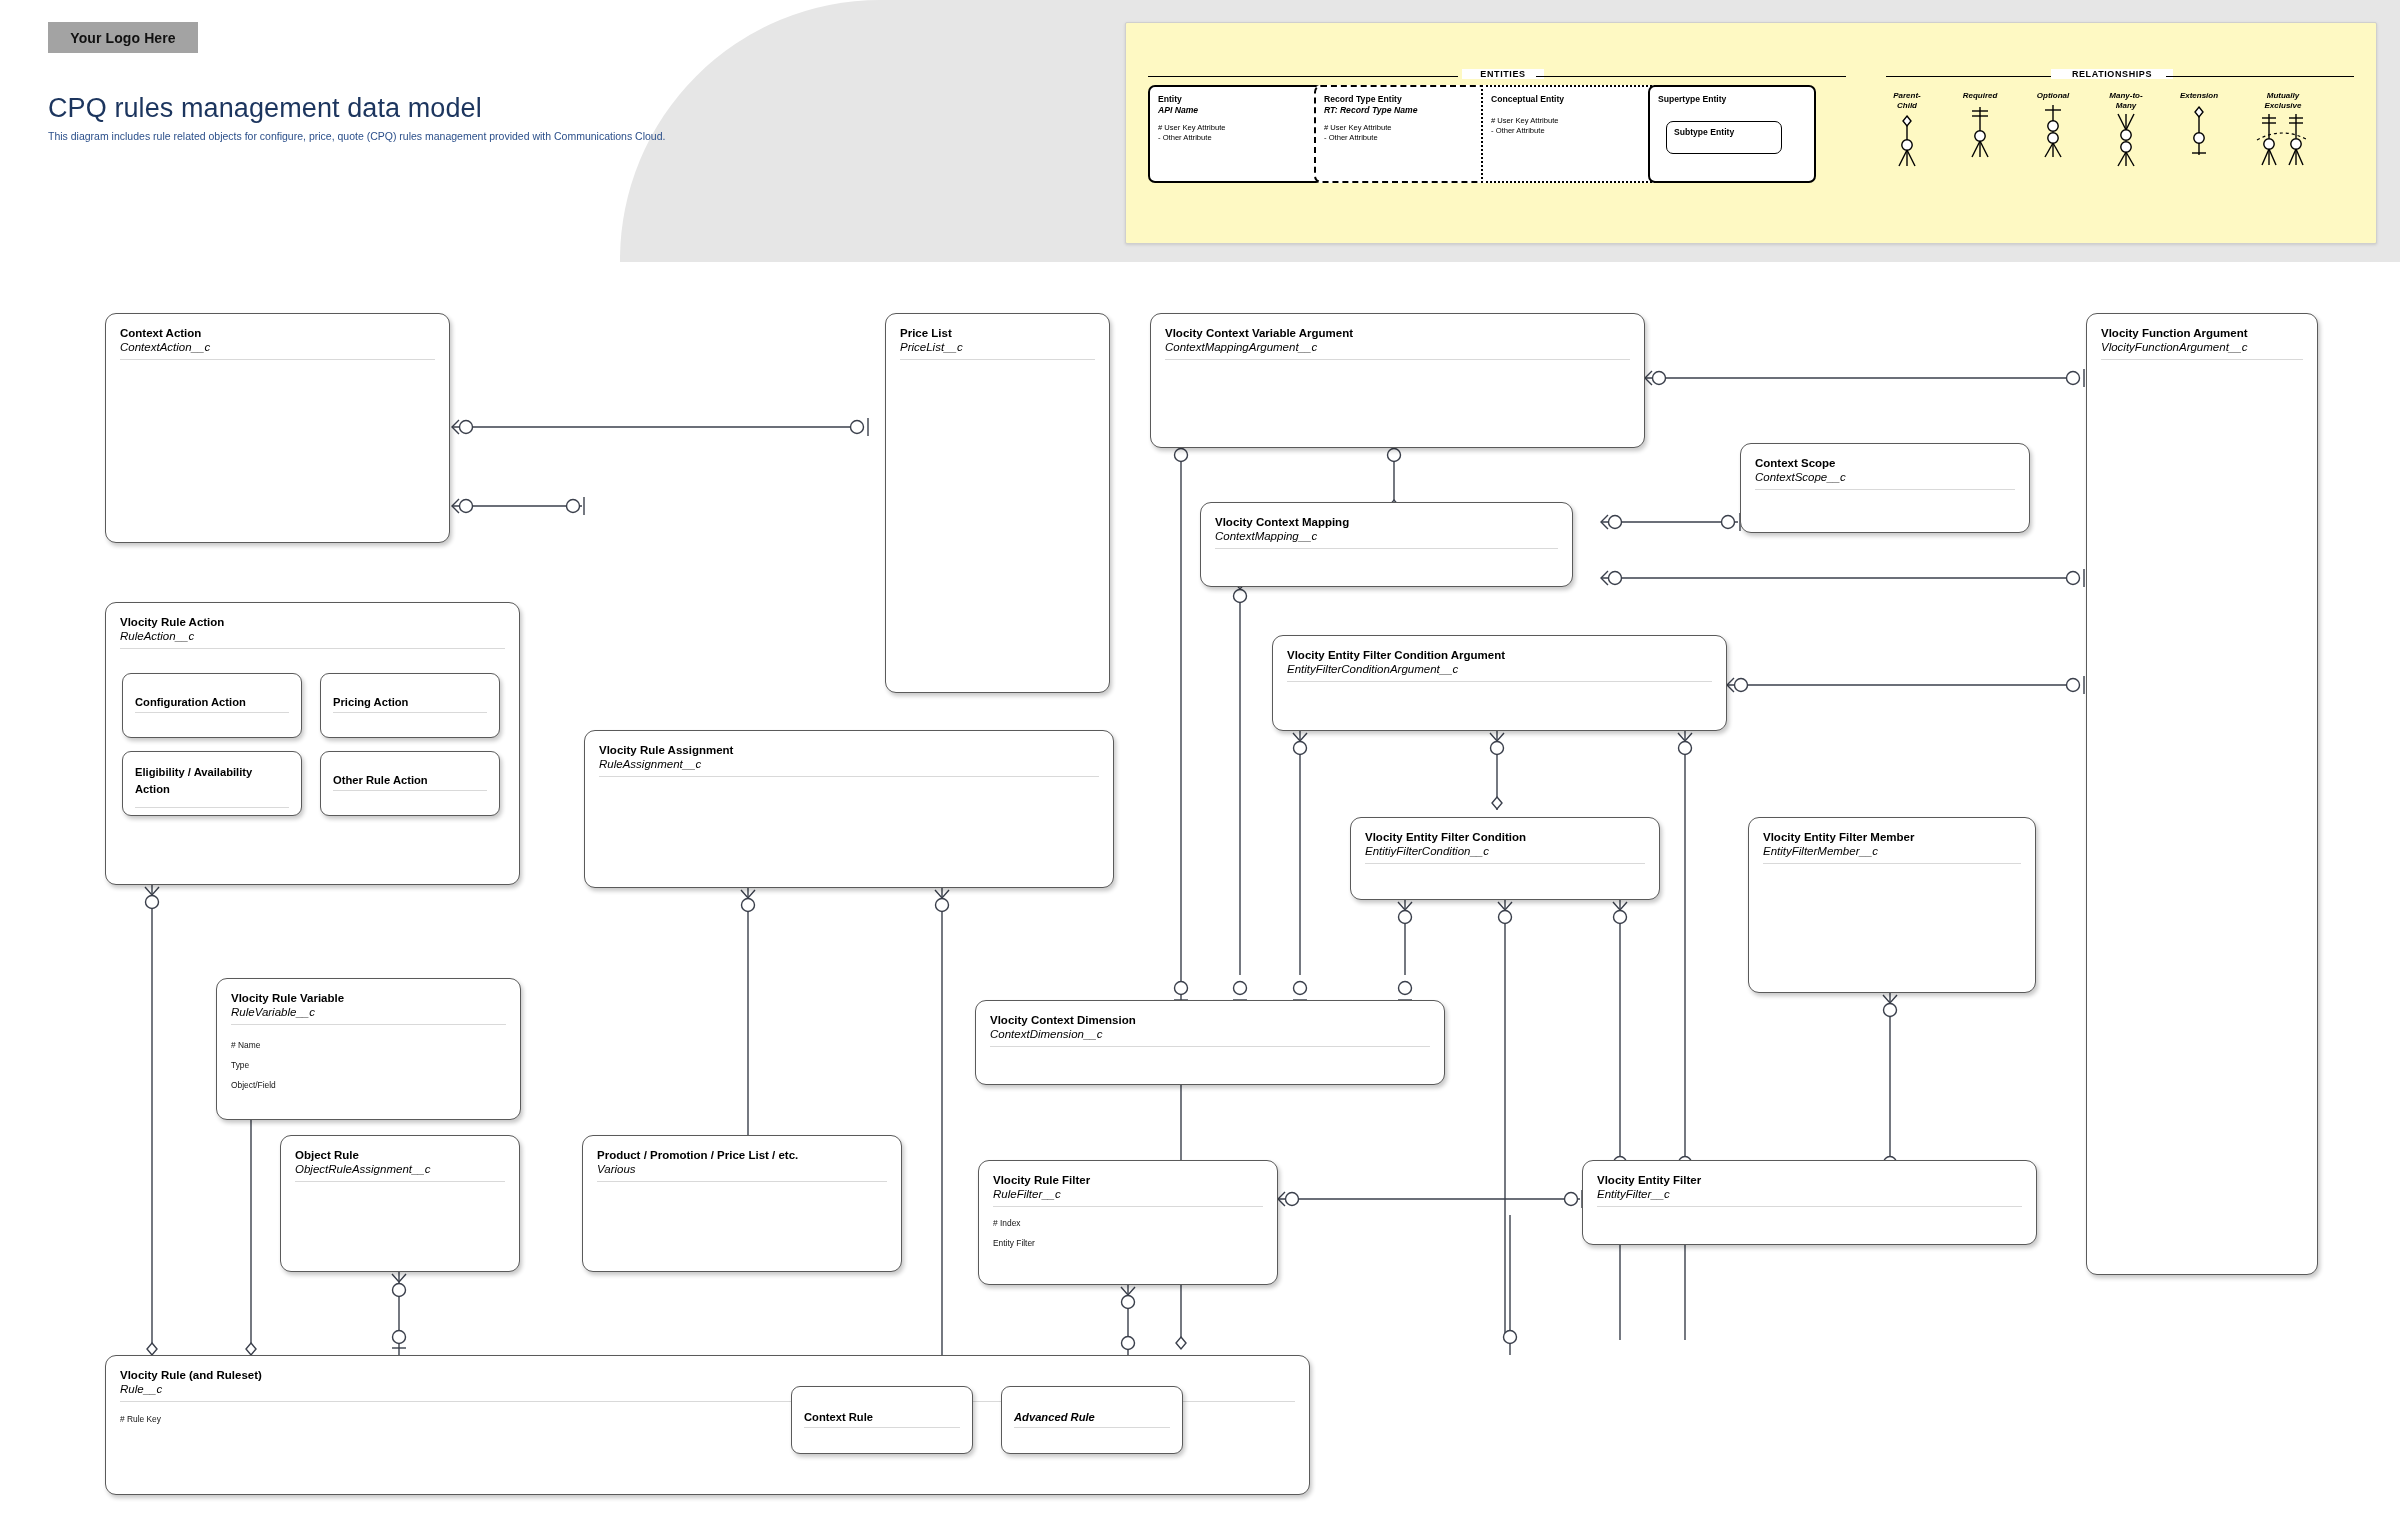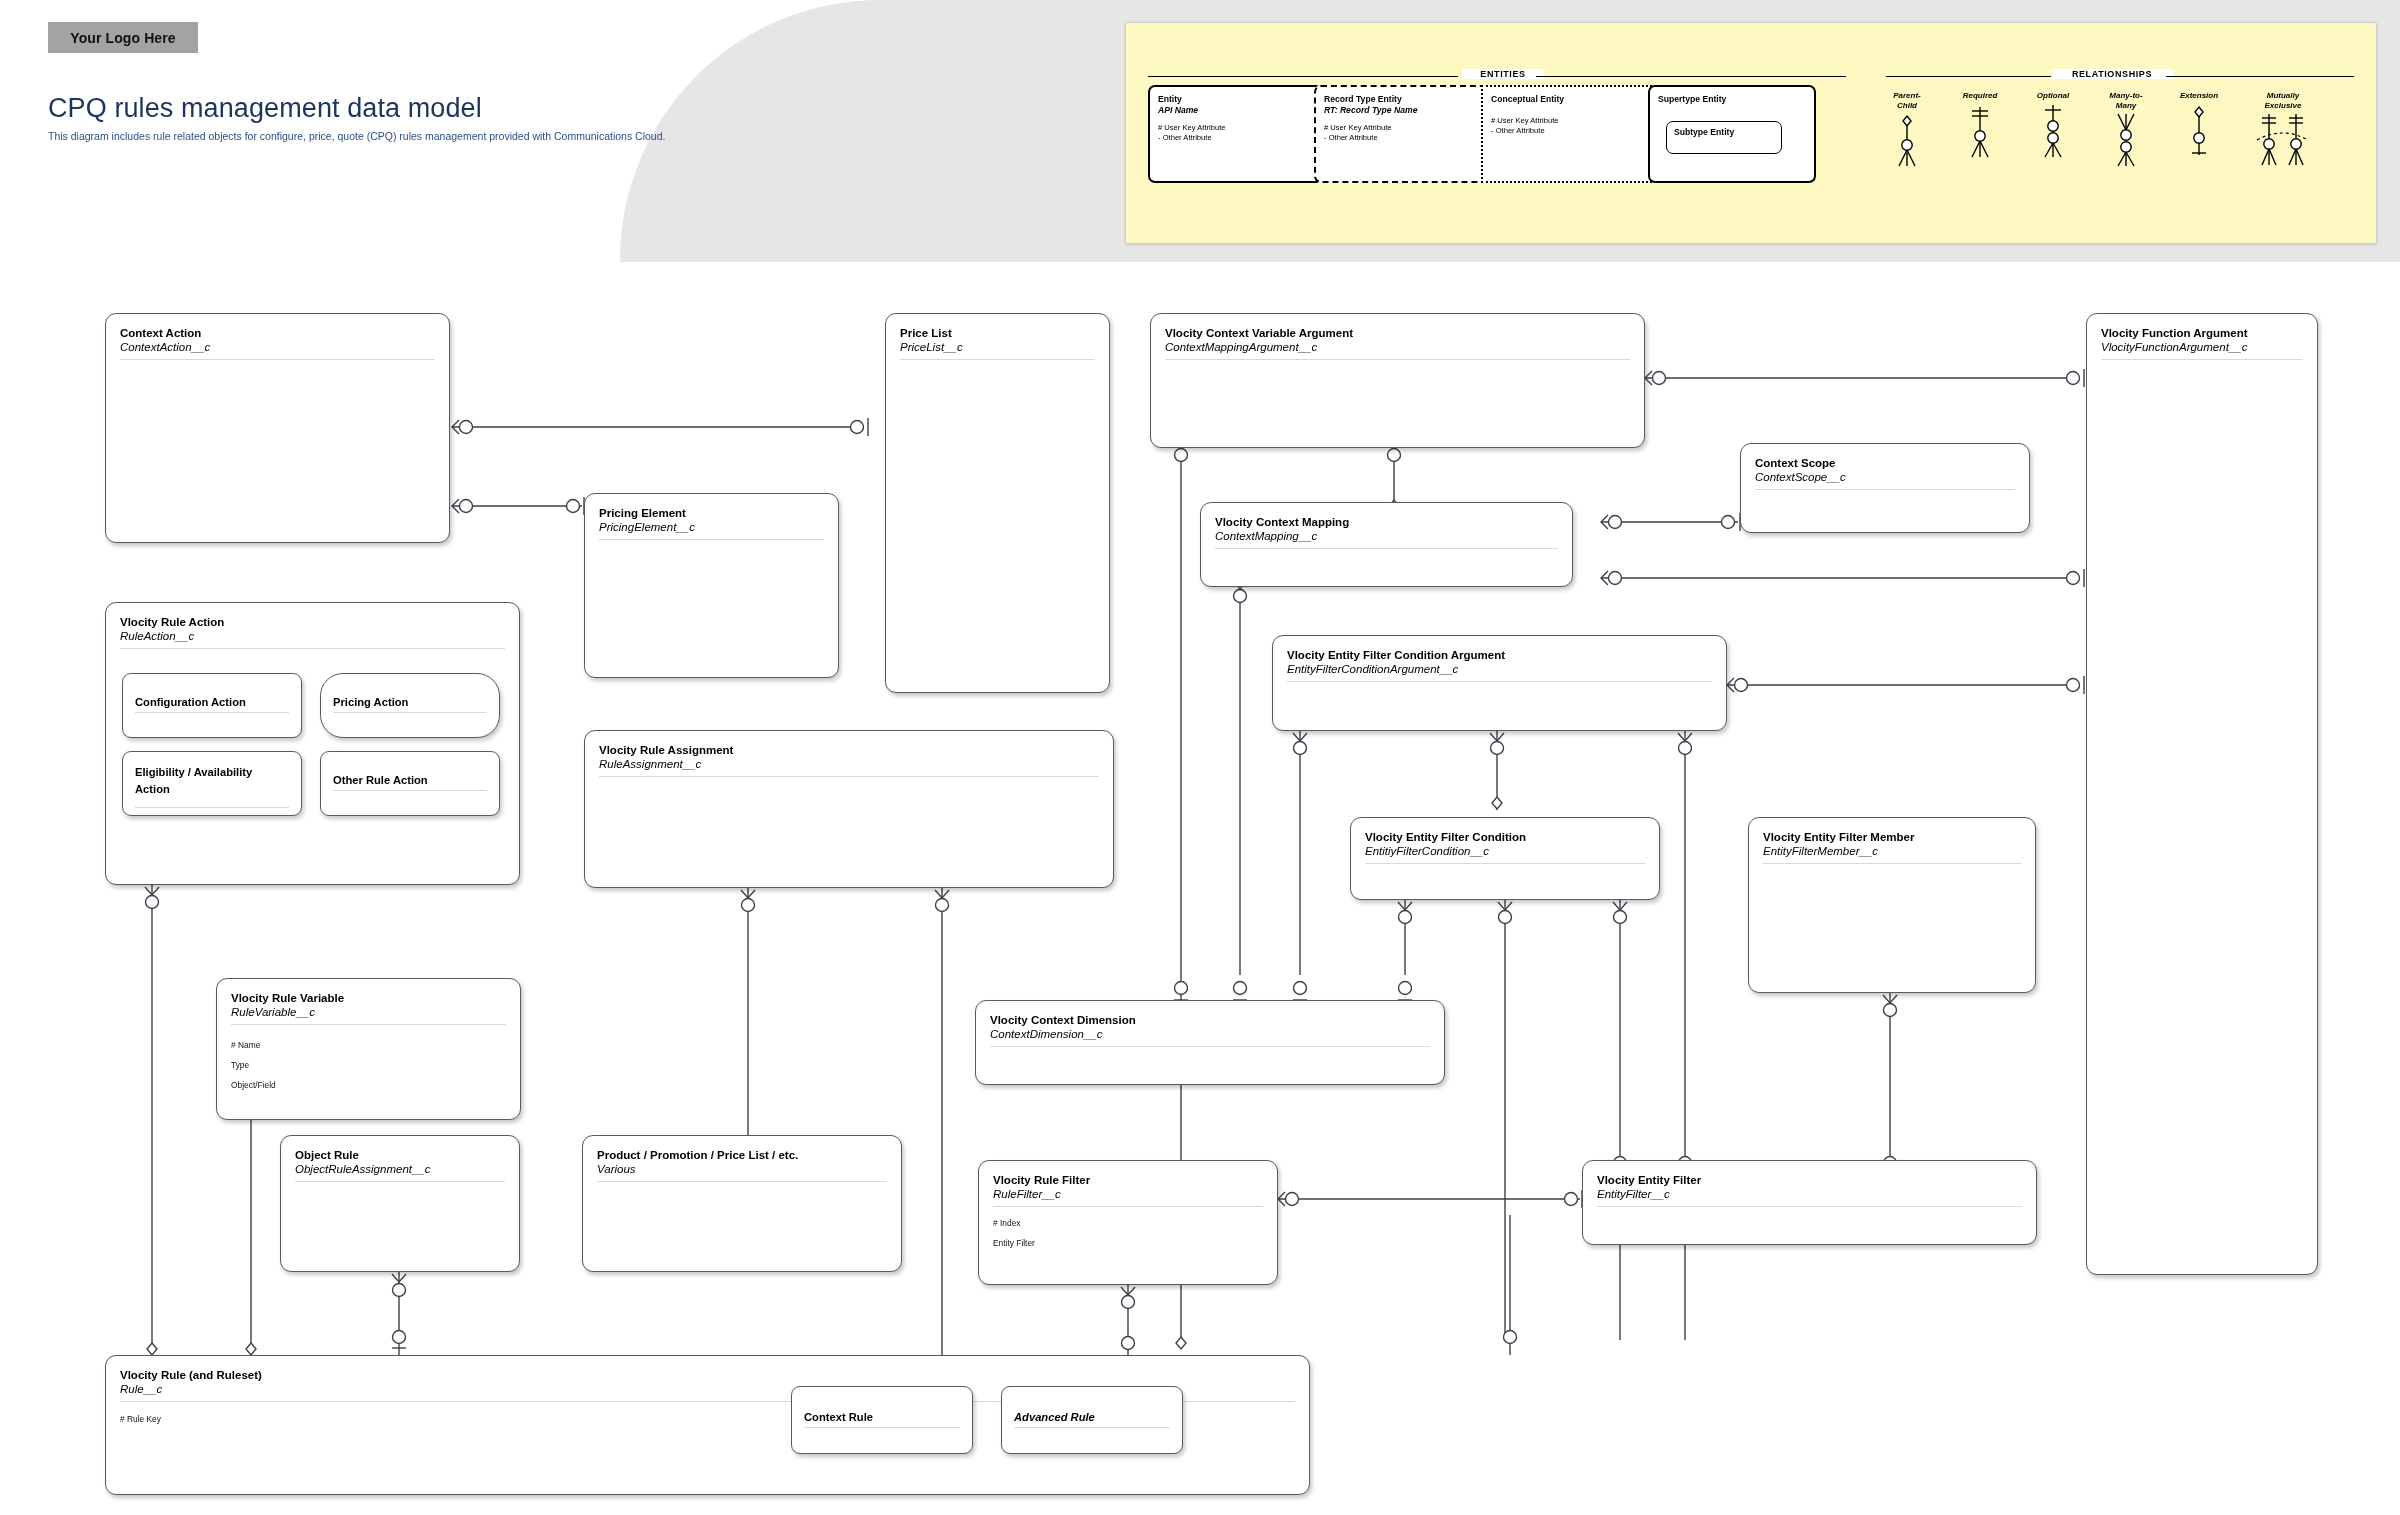--- a/index.html
+++ b/index.html
@@ -511,27 +511,20 @@
   </div>
 
   <div class="ent" style="left:2086px; top:313px; width:232px; height:962px;">
     <div class="ent-head">
       <div class="ent-title">Vlocity Function Argument</div>
       <div class="ent-api">VlocityFunctionArgument__c</div>
     </div>
     <div class="ent-sep"></div>
   </div>
 
-  <div class="ent" style="left:584px; top:493px; width:255px; height:185px;">
-    <div class="ent-head">
-      <div class="ent-title">Pricing Element</div>
-      <div class="ent-api">PricingElement__c</div>
-    </div>
-    <div class="ent-sep"></div>
-  </div>
 
   <div class="ent" style="left:1740px; top:443px; width:290px; height:90px;">
     <div class="ent-head">
       <div class="ent-title">Context Scope</div>
       <div class="ent-api">ContextScope__c</div>
     </div>
     <div class="ent-sep"></div>
   </div>
 
   <div class="ent" style="left:1200px; top:502px; width:373px; height:85px;">
@@ -546,21 +539,21 @@
     <div class="ent-head">
       <div class="ent-title">Vlocity Rule Action</div>
       <div class="ent-api">RuleAction__c</div>
     </div>
     <div class="ent-sep"></div>
 
     <div class="sub" style="left:16px; top:70px; width:180px; height:65px;">
       <div class="sub-title" style="padding-top:22px;">Configuration Action</div>
       <div class="sub-sep"></div>
     </div>
-    <div class="sub" style="left:214px; top:70px; width:180px; height:65px;border-radius:23px;">
+    <div class="sub" style="left:214px; top:70px; width:180px; height:65px;">
       <div class="sub-title" style="padding-top:22px;">Pricing Action</div>
       <div class="sub-sep"></div>
     </div>
     <div class="sub" style="left:16px; top:148px; width:180px; height:65px;">
       <div class="sub-title" style="padding-top:12px; white-space:normal; line-height:17px;">Eligibility / Availability Action</div>
       <div class="sub-sep" style="margin-top:9px;"></div>
     </div>
     <div class="sub" style="left:214px; top:148px; width:180px; height:65px;">
       <div class="sub-title" style="padding-top:22px;">Other Rule Action</div>
       <div class="sub-sep"></div>

